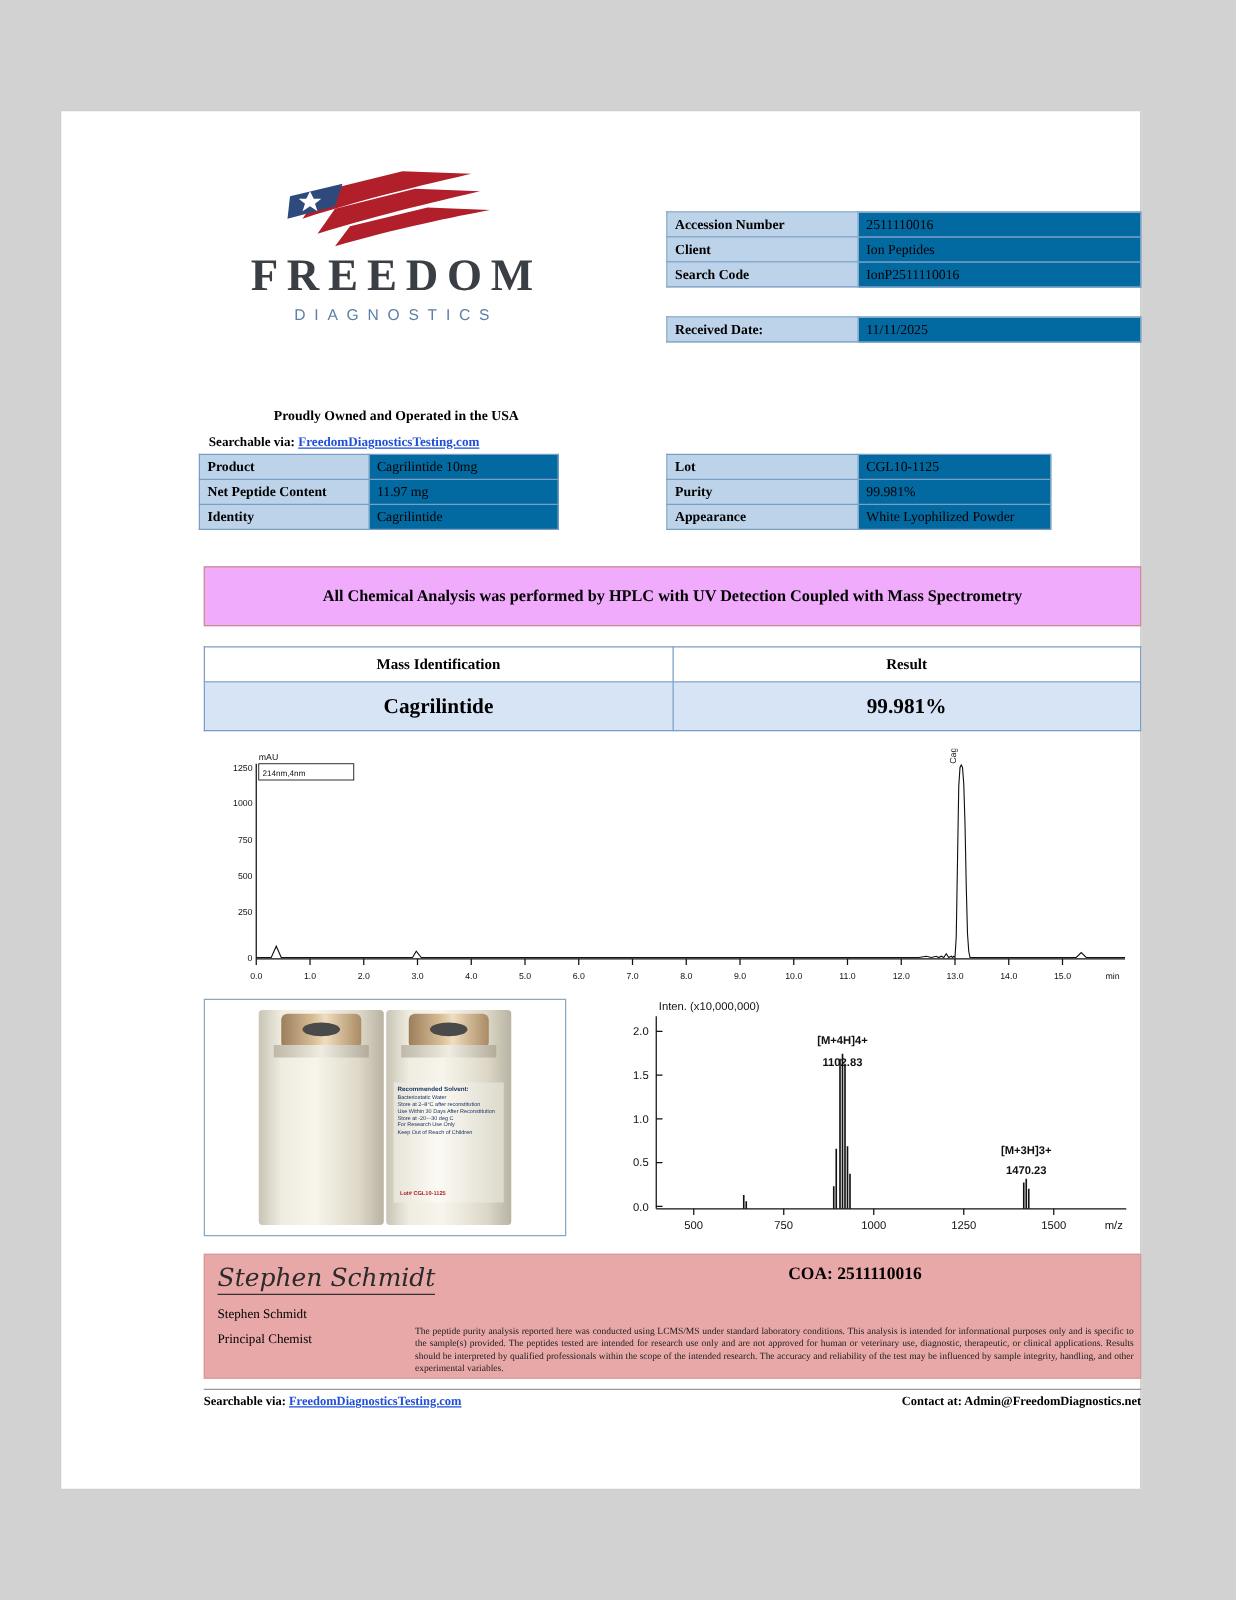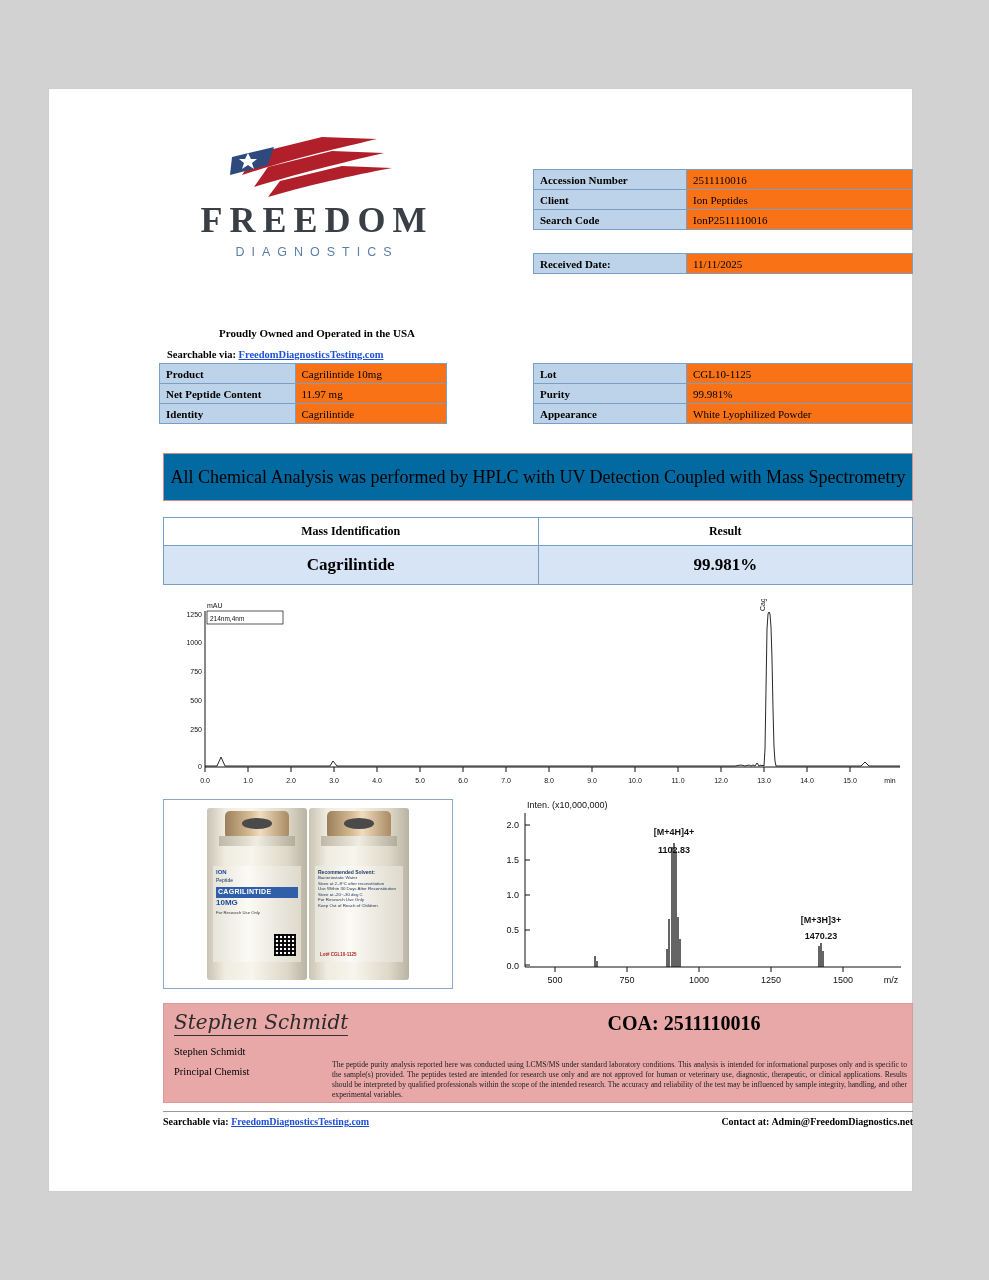--- a/index.html
+++ b/index.html
@@ -52,42 +52,42 @@
 
   
   table.t{border-collapse:collapse;font-size:11px;}
   table.t td{
     border:1px solid #7b9fc4;
     padding:3px 6px;
     height:13px;
     font-family:"Liberation Serif", serif;
   }
   td.lbl{background:#bcd3ea;font-weight:bold;width:124px;}
-  td.val{background:#f97316;}
+  td.val{background:#0369a1;}
 
   .tbl-acc{position:absolute;left:466px;top:64px;width:380px;border-radius:28px;}
   .tbl-acc td.lbl{width:140px;}
   .tbl-acc td.val{width:auto;}
 
   .tbl-dates{position:absolute;left:466px;top:148px;width:380px;}
   .tbl-dates td.lbl{width:140px;}
 
   .tbl-prod{position:absolute;left:92px;top:258px;width:288px;}
   .tbl-prod td.lbl{width:128px;}
   .tbl-prod td.val{width:144px;}
 
-  .tbl-lot{position:absolute;left:466px;top:258px;width:380px;}
+  .tbl-lot{position:absolute;left:466px;top:258px;width:308px;}
   .tbl-lot td.lbl{width:140px;}
 
   
   .banner{
     position:absolute;left:96px;top:348px;width:750px;height:48px;
-    background:#0369a1;border:1px solid #c98e8e;
+    background:#f0abfc;border:1px solid #c98e8e;
     display:flex;align-items:center;justify-content:center;
-    font-size:18px;font-weight:normal;text-align:center;
+    font-size:13px;font-weight:bold;text-align:center;
     box-sizing:border-box;
   }
 
   
   .mass-tbl{
     position:absolute;left:96px;top:412px;width:750px;
     border-collapse:collapse;
   }
   .mass-tbl th{
     border:1px solid #7b9fc4;background:#ffffff;
@@ -167,21 +167,21 @@
   }
   .sig-script{
     position:absolute;left:10px;top:6px;font-family:"DejaVu Serif", serif;
     font-style:italic;font-size:20px;color:#2b2b2b;
     border-bottom:1px solid #333;padding-bottom:1px;
   }
   .sig-name{position:absolute;left:10px;top:42px;font-size:10.5px;}
   .sig-role{position:absolute;left:10px;top:62px;font-size:10.5px;}
   .coa-num{
     position:absolute;left:300px;top:8px;width:440px;text-align:center;
-    font-size:20px;font-weight:bold;
+    font-size:14px;font-weight:bold;
   }
   .disclaimer{
     position:absolute;left:168px;top:36px;width:575px;
     font-size:7.6px;line-height:1.32;text-align:justify;color:#1b1b1b;margin-top:20px;
   }
 
   
   .footer{
     position:absolute;left:96px;top:1006px;width:750px;
     border-top:1px solid #999;padding-top:4px;
@@ -358,28 +358,20 @@
                L620,150 L621,90 L622,30 L623,15 L624,13 L625,15 L626,28 L627,60 L628,110 L629,148 L630,162 L631,167
                L660,167 L700,167 L716,167 L720,163 L724,167 L755,167" fill="none" stroke="#111" stroke-width="0.9"></path>
       <text class="axis-txt" x="620" y="12" transform="rotate(-90 620 12)" text-anchor="start">Cagrilintide</text>
     </svg>
   </div>
 
   <div class="photos">
     <div class="vial">
       <div class="cap"></div>
       <div class="neck"></div>
-      <div class="label">
-        <div class="brand">ION</div>
-        <div>Peptide</div>
-        <div class="band">CAGRILINTIDE</div>
-        <div class="mg">10MG</div>
-        <div class="rx">For Research Use Only</div>
-        <div class="qr"></div>
-      </div>
     </div>
     <div class="vial right">
       <div class="cap"></div>
       <div class="neck"></div>
       <div class="label">
         <div class="ttl">Recommended Solvent:</div>
         <div style="white-space:pre-line">Bacteriostatic Water
 Store at 2–8°C after reconstitution
 Use Within 30 Days After Reconstitution
 Store at -20~-30 deg C

